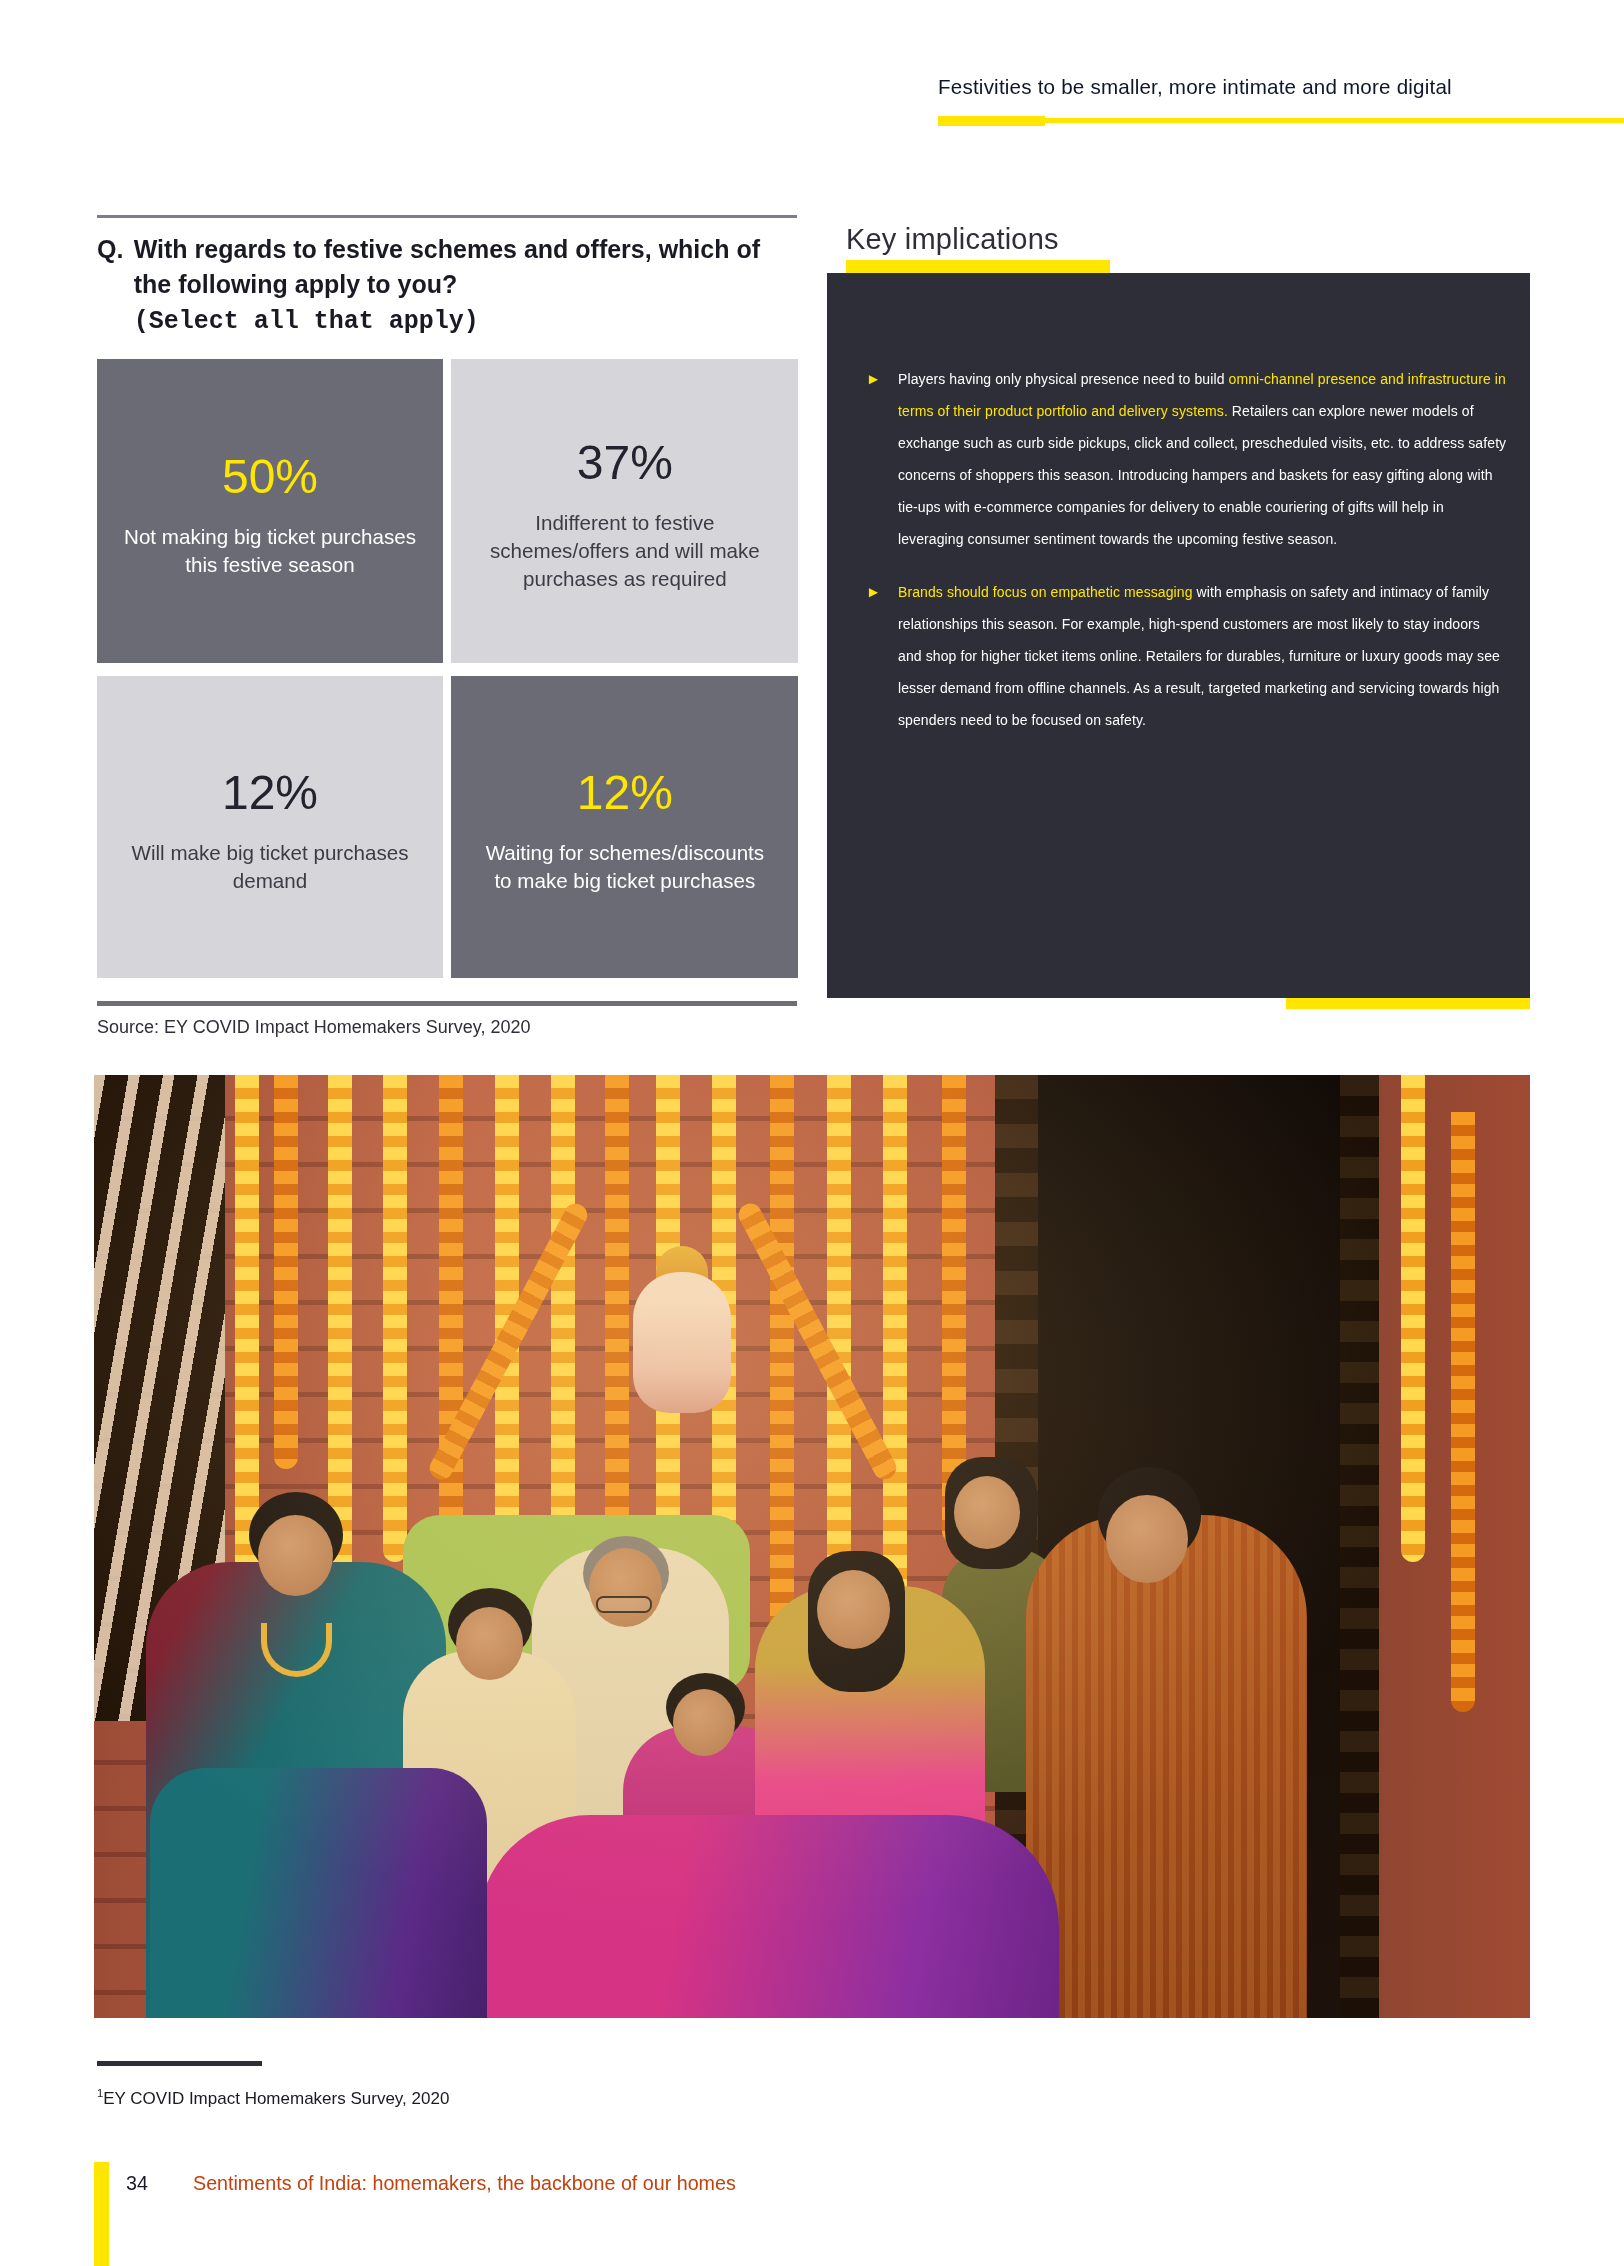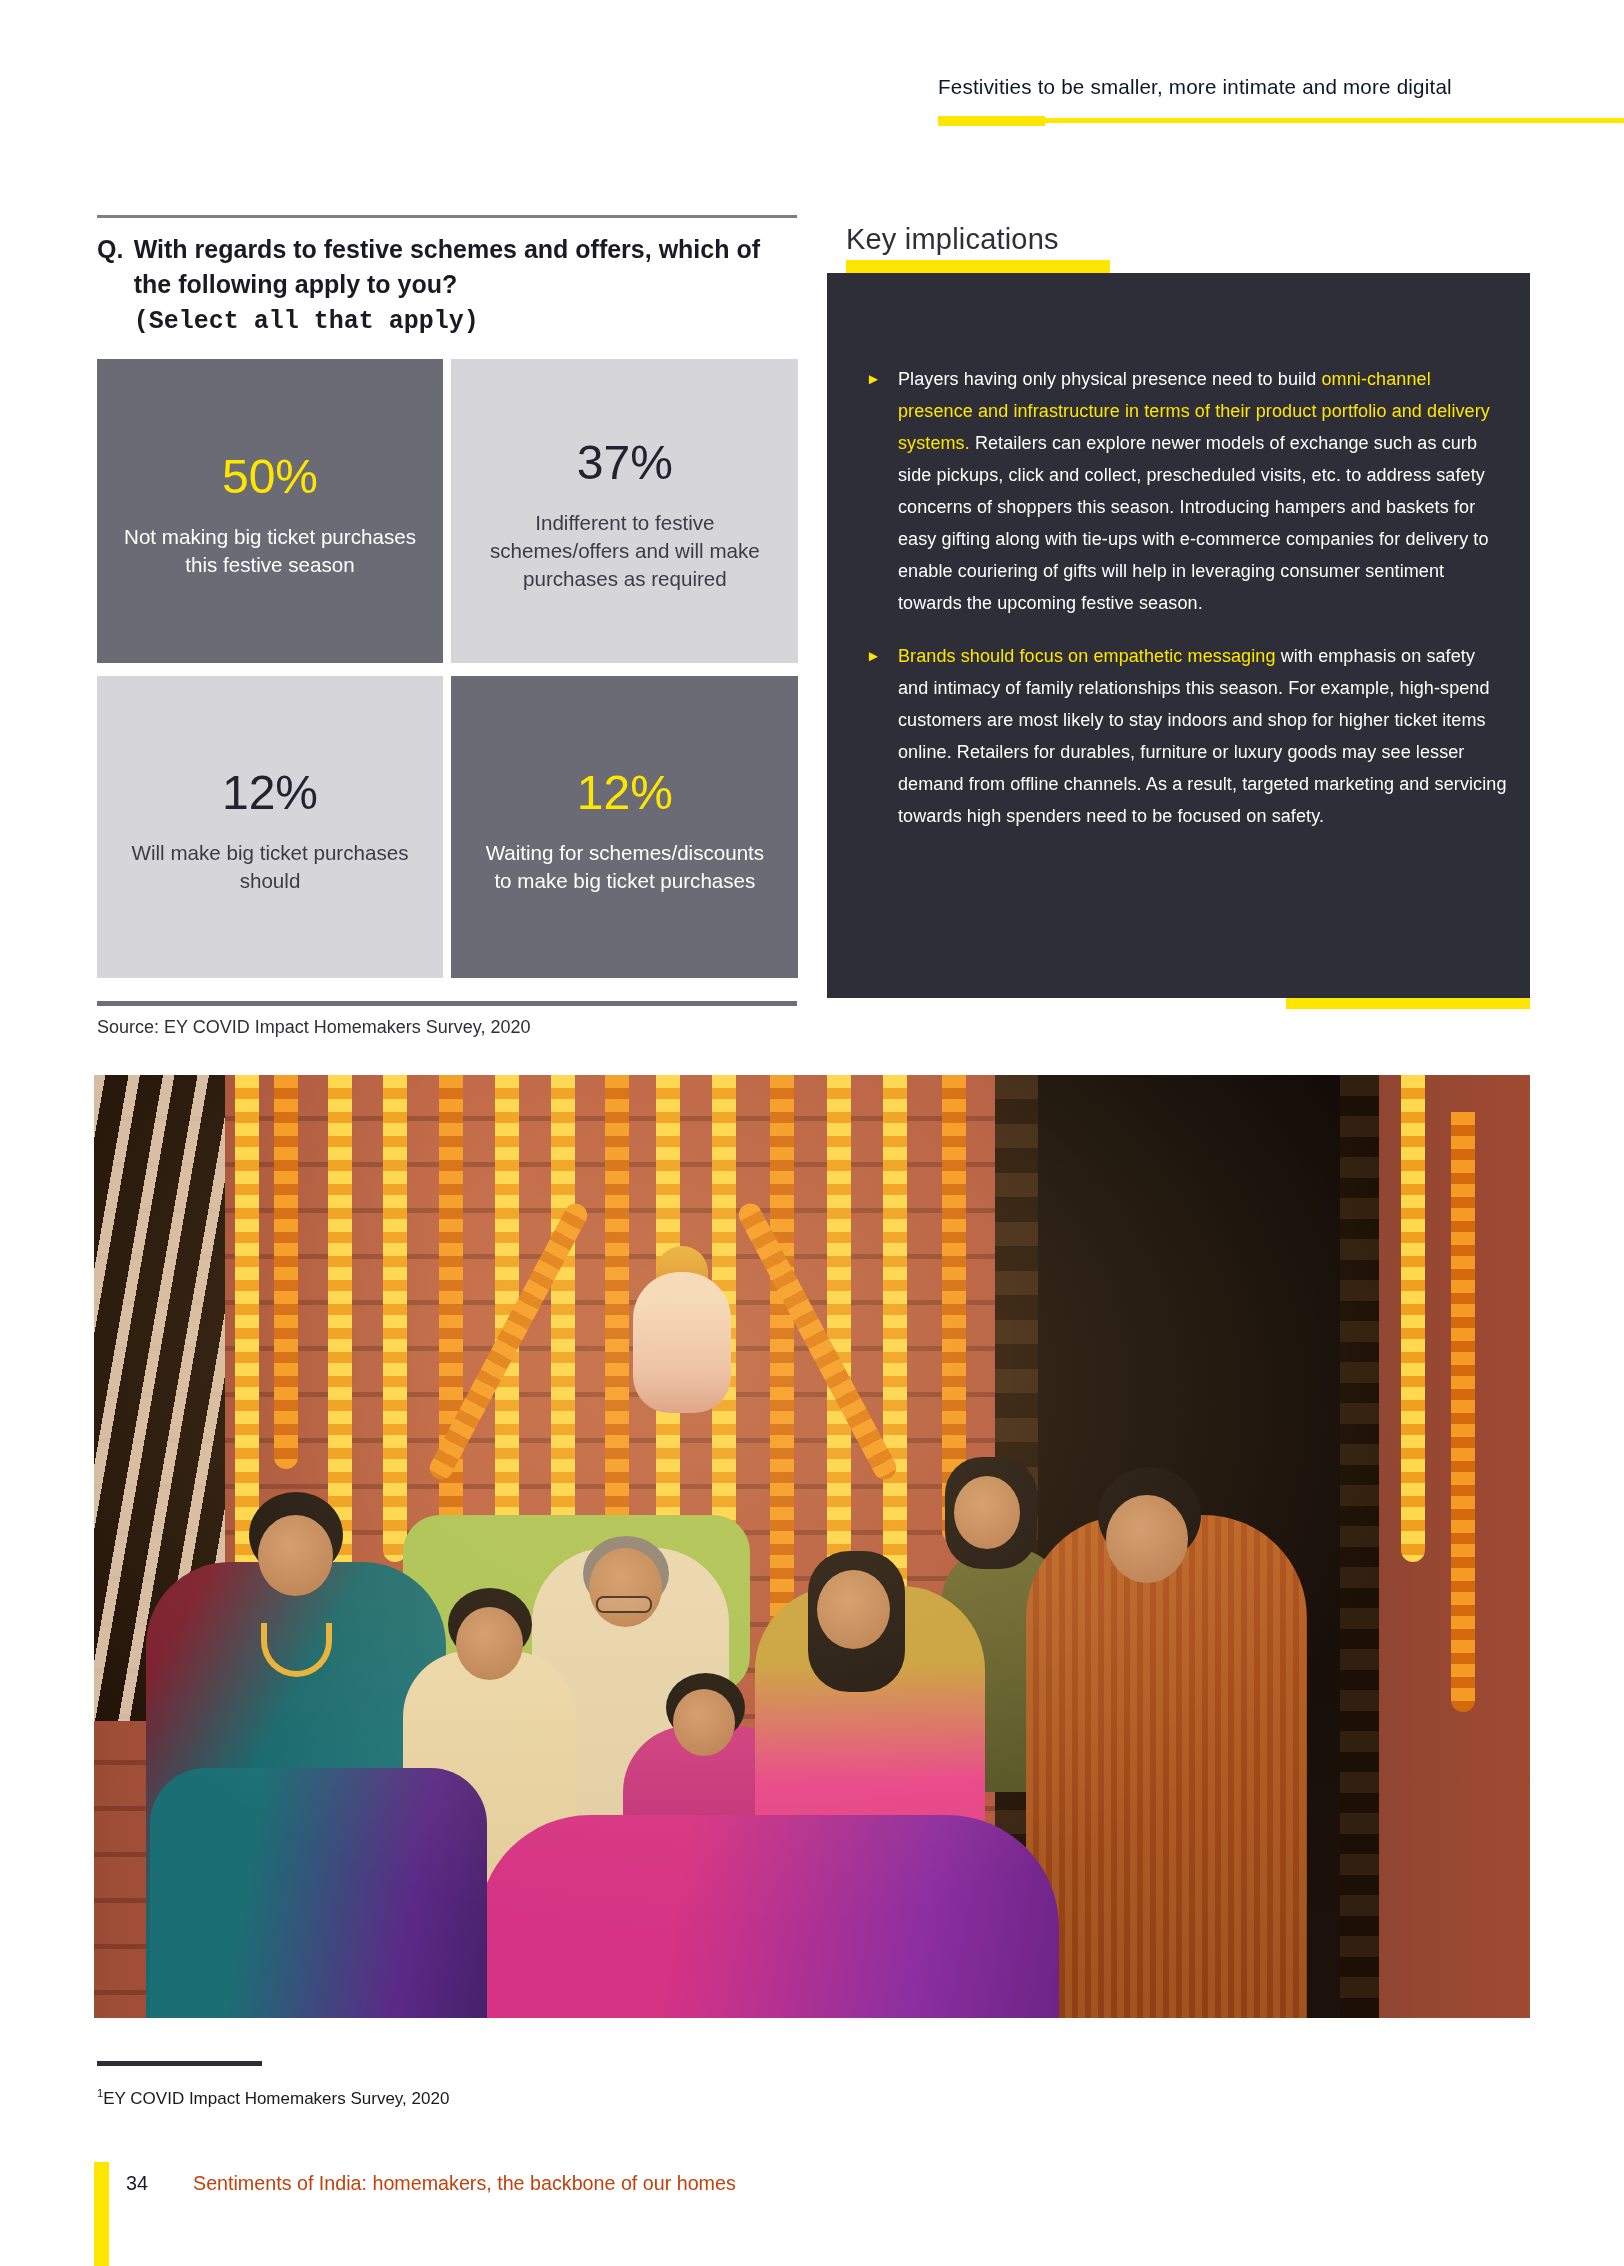--- a/index.html
+++ b/index.html
@@ -41,21 +41,21 @@
   .divider-bottom { position:absolute; left:97px; top:1001px; width:700px; height:4.7px; background:#6e6e79; }
   .source-line { position:absolute; left:97px; top:1017px; font-size:18px; color:#2e2e38; }
 
   
   .ki-title { position:absolute; left:846px; top:223px; font-size:29px; color:#2e2e38; letter-spacing:0.2px; }
   .ki-underline { position:absolute; left:846px; top:260px; width:264px; height:13px; background:#ffe600; }
   .ki-panel { position:absolute; left:827px; top:273px; width:703px; height:725px; background:#2e2e38;
               padding:90px 22.5px 0 39px; }
   .ki-bullet { display:flex; gap:15px; margin-bottom:20.6px; }
   .ki-marker { flex:0 0 17px; color:#ffe600; font-size:15px; line-height:32px; }
-  .ki-text { width:611px; font-size:18px; line-height:32px; color:#ffffff; letter-spacing:0.1px; }
+  .ki-text { width:611px; font-size:14px; line-height:32px; color:#ffffff; letter-spacing:0.1px; }
   .ki-text .hl { color:#ffe600; }
   .ki-bottom-bar { position:absolute; left:1286px; top:998px; width:244px; height:11.2px; background:#ffe600; }
 
   
   .photo { position:absolute; left:94px; top:1075px; width:1436px; height:943px; overflow:hidden;
            background:linear-gradient(90deg,#a8513a 0%,#b65d42 55%,#8c4130 62%,#17100b 66%,#140c08 86%,#8f4631 89%,#a04a33 100%); }
   .photo div { position:absolute; }
   .ph-wall { left:0; top:0; width:942px; height:943px;
              background:repeating-linear-gradient(180deg, rgba(0,0,0,0) 0 41px, rgba(80,30,18,.35) 41px 46px),
                         linear-gradient(90deg,#9c4c36 0%,#bd6044 40%,#b25840 100%); }
@@ -136,21 +136,21 @@
     <div class="stat-box dark">
       <div class="stat-value">50%</div>
       <div class="stat-label">Not making big ticket purchases this festive season</div>
     </div>
     <div class="stat-box light">
       <div class="stat-value">37%</div>
       <div class="stat-label">Indifferent to festive schemes/offers and will make purchases as required</div>
     </div>
     <div class="stat-box light">
       <div class="stat-value">12%</div>
-      <div class="stat-label">Will make big ticket purchases should</div>
+      <div class="stat-label">Will make big ticket purchases demand</div>
     </div>
     <div class="stat-box dark">
       <div class="stat-value">12%</div>
       <div class="stat-label">Waiting for schemes/discounts to make big ticket purchases</div>
     </div>
   </div>
 
   <div class="divider-bottom"></div>
   <div class="source-line">Source: EY COVID Impact Homemakers Survey, 2020</div>
 

